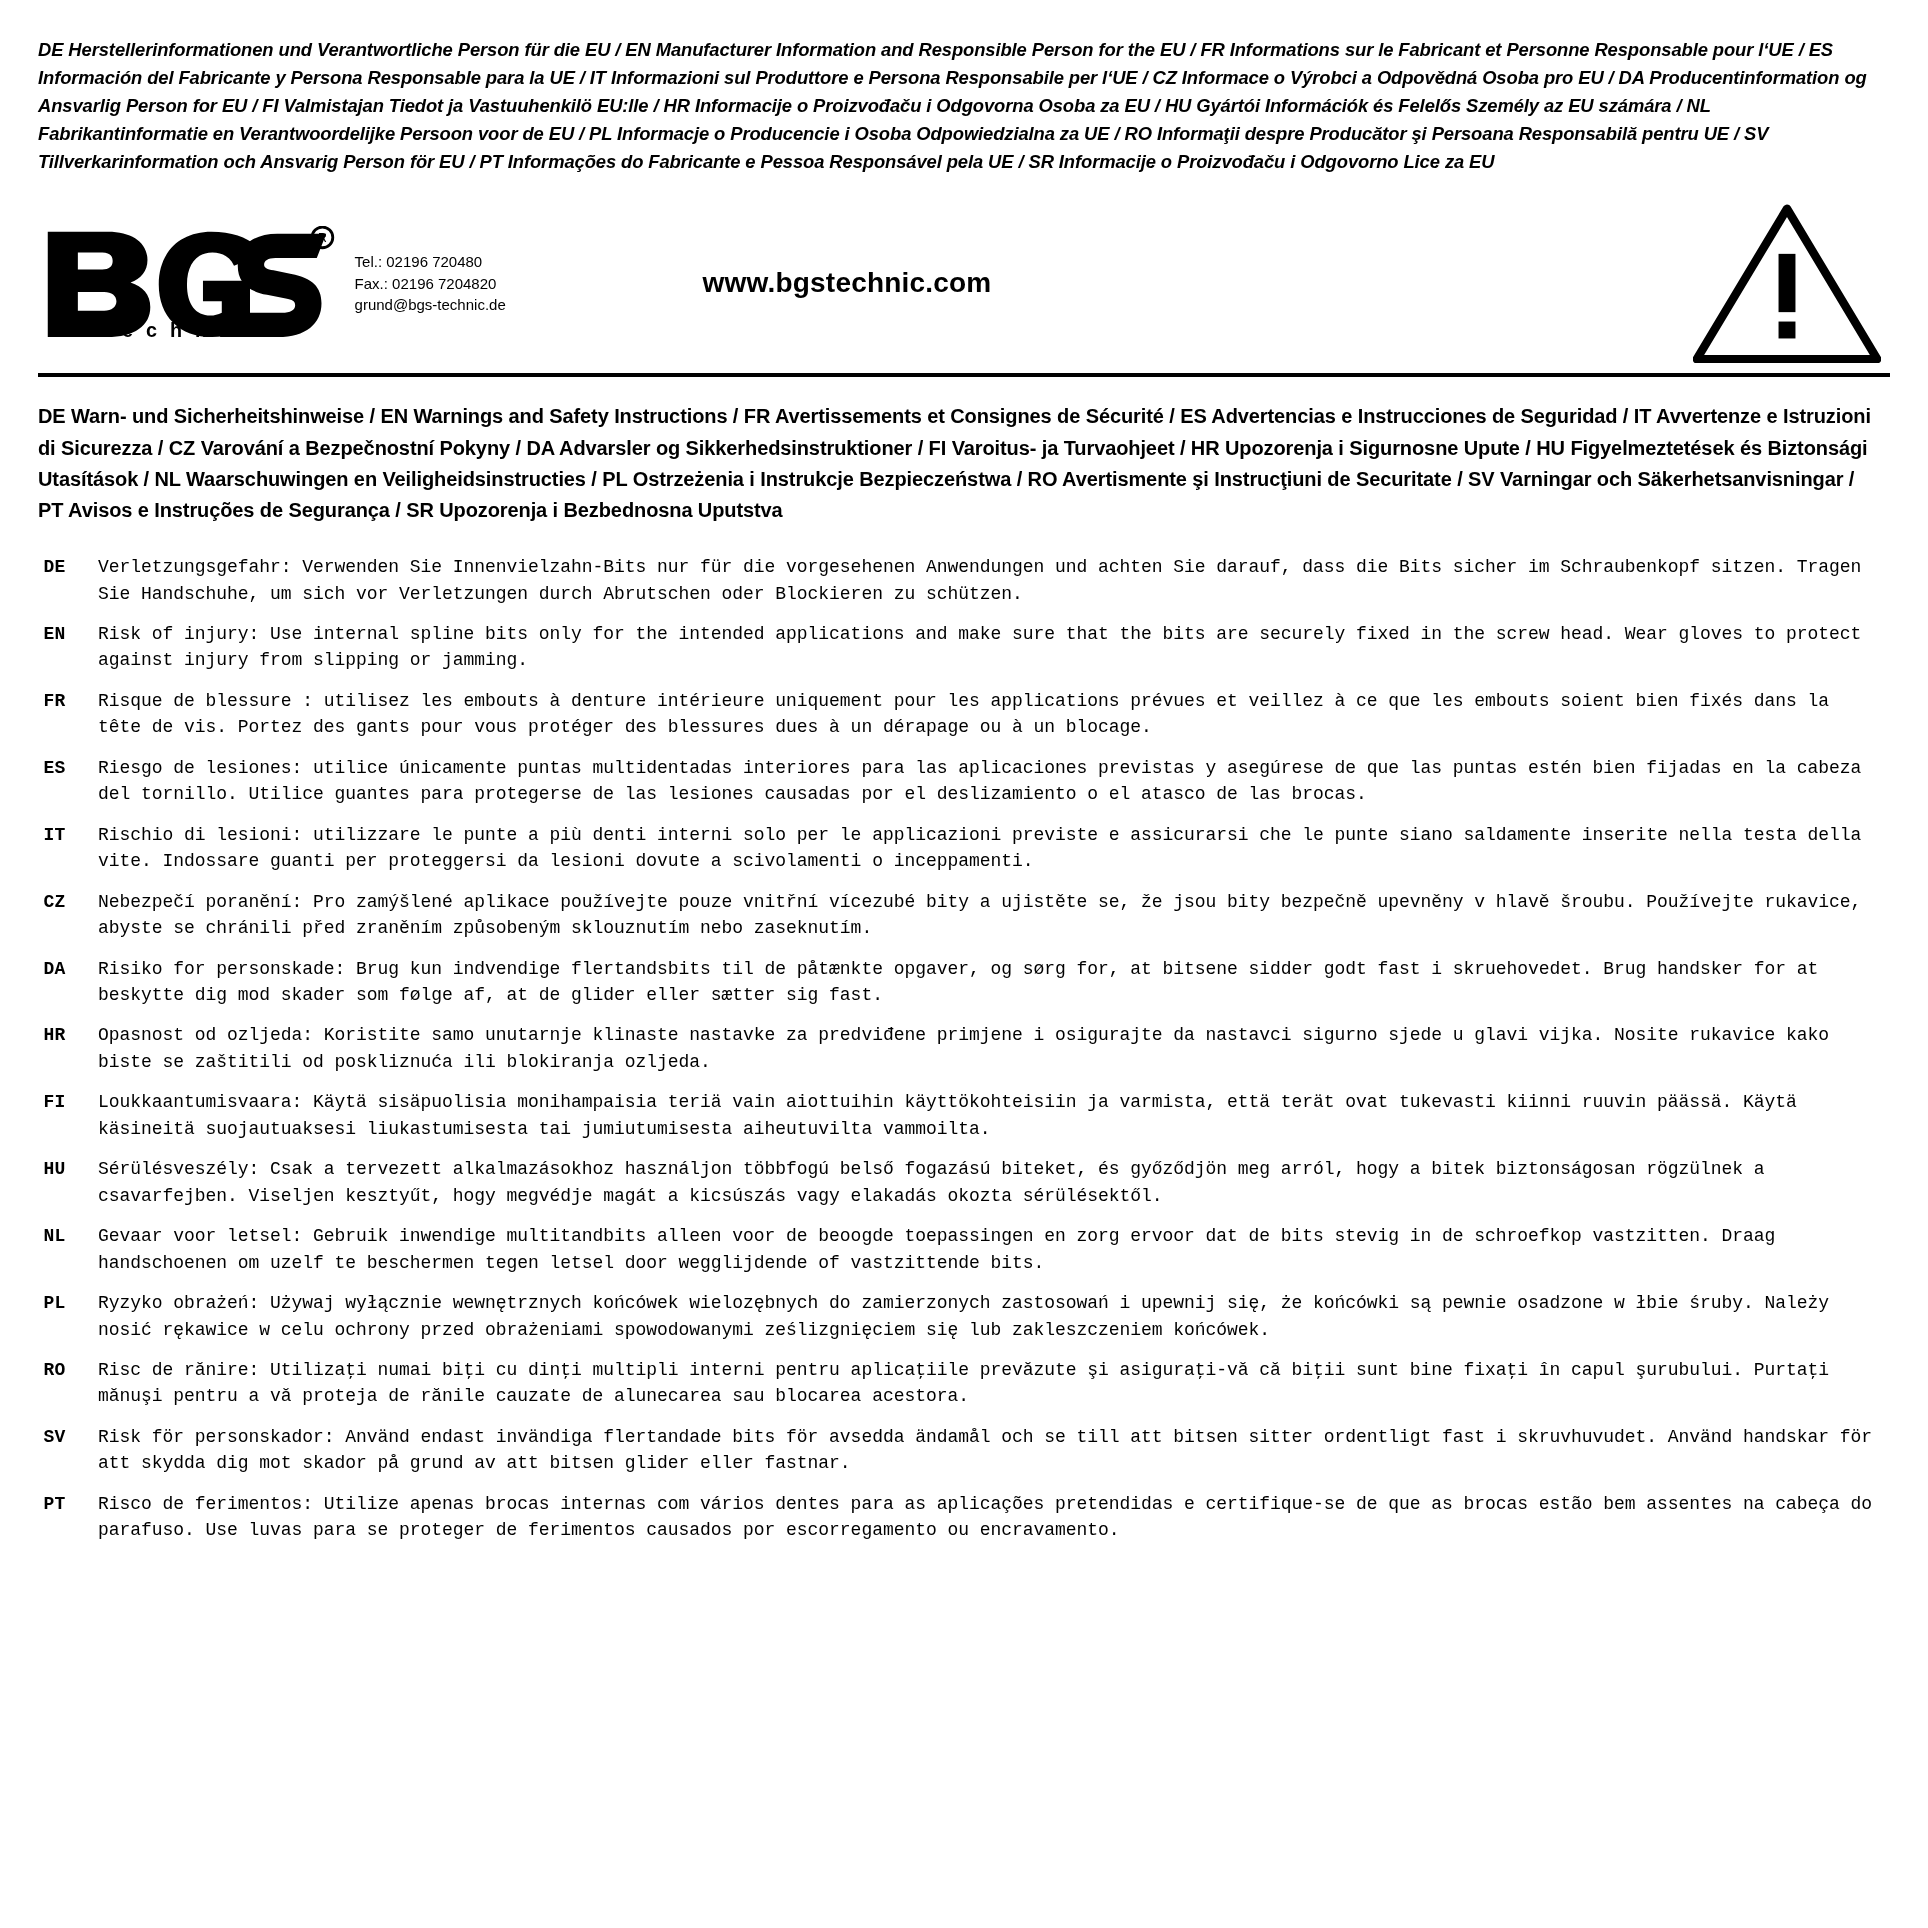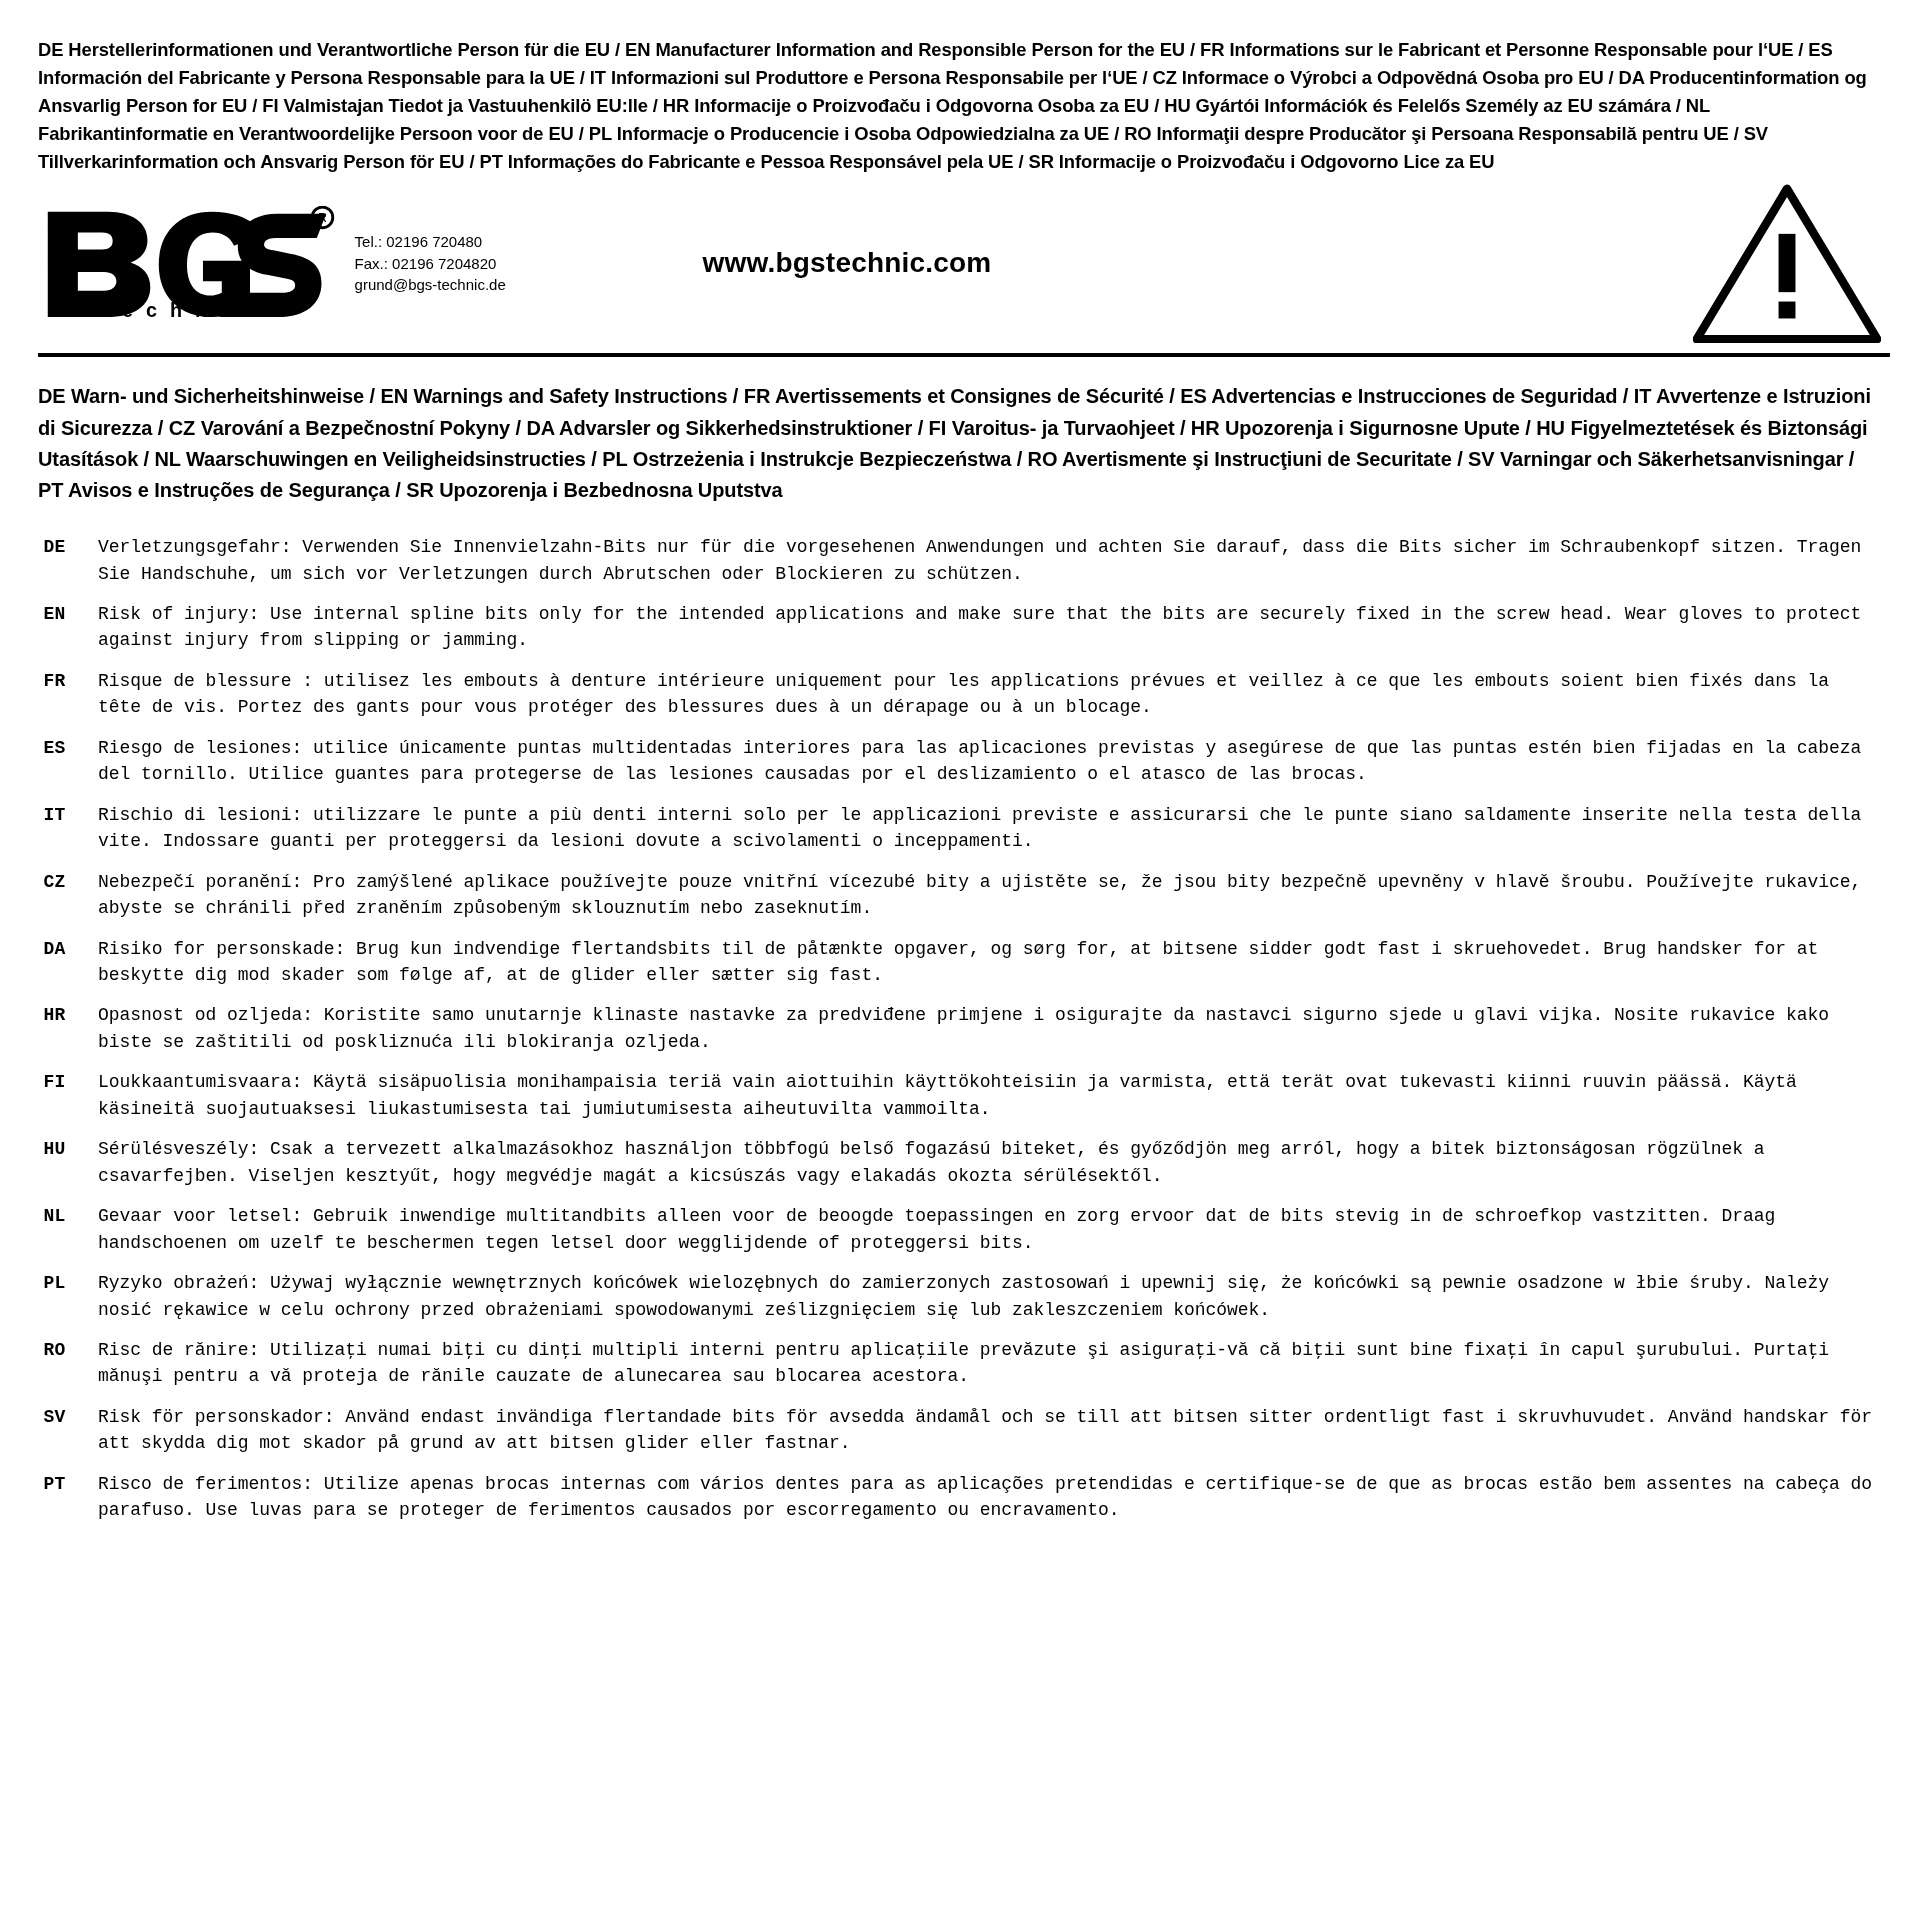--- a/index.html
+++ b/index.html
@@ -20,22 +20,23 @@
     min-height: 1928px;
     padding: 36px 38px 0 38px;
   }
 
   
   .header-langs {
     font-size: 18.4px;
     font-weight: bold;
     line-height: 1.52;
     letter-spacing: -0.1px;
-    margin: 0 0 2px 0;
+    margin: 0 0 22px 0;
     max-width: 1846px;
+    font-style: italic;
   }
 
   
   .company-block {
     display: flex;
     align-items: center;
     padding: 5.6px 0 9.4px 0;
     border-bottom: 4.7px solid #000;
     margin-bottom: 24.5px;
   }
@@ -208,21 +209,21 @@
       <div class="warn-text">Loukkaantumisvaara: Käytä sisäpuolisia monihampaisia teriä vain aiottuihin käyttökohteisiin ja varmista, että terät ovat tukevasti kiinni ruuvin päässä. Käytä käsineitä suojautuaksesi liukastumisesta tai jumiutumisesta aiheutuvilta vammoilta.</div>
     </div>
 
     <div class="warn-row">
       <div class="warn-code">HU</div>
       <div class="warn-text">Sérülésveszély: Csak a tervezett alkalmazásokhoz használjon többfogú belső fogazású biteket, és győződjön meg arról, hogy a bitek biztonságosan rögzülnek a csavarfejben. Viseljen kesztyűt, hogy megvédje magát a kicsúszás vagy elakadás okozta sérülésektől.</div>
     </div>
 
     <div class="warn-row">
       <div class="warn-code">NL</div>
-      <div class="warn-text">Gevaar voor letsel: Gebruik inwendige multitandbits alleen voor de beoogde toepassingen en zorg ervoor dat de bits stevig in de schroefkop vastzitten. Draag handschoenen om uzelf te beschermen tegen letsel door wegglijdende of proteggersi bits.</div>
+      <div class="warn-text">Gevaar voor letsel: Gebruik inwendige multitandbits alleen voor de beoogde toepassingen en zorg ervoor dat de bits stevig in de schroefkop vastzitten. Draag handschoenen om uzelf te beschermen tegen letsel door wegglijdende of vastzittende bits.</div>
     </div>
 
     <div class="warn-row">
       <div class="warn-code">PL</div>
       <div class="warn-text">Ryzyko obrażeń: Używaj wyłącznie wewnętrznych końcówek wielozębnych do zamierzonych zastosowań i upewnij się, że końcówki są pewnie osadzone w łbie śruby. Należy nosić rękawice w celu ochrony przed obrażeniami spowodowanymi ześlizgnięciem się lub zakleszczeniem końcówek.</div>
     </div>
 
     <div class="warn-row">
       <div class="warn-code">RO</div>
       <div class="warn-text">Risc de rănire: Utilizaţi numai biţi cu dinţi multipli interni pentru aplicaţiile prevăzute şi asiguraţi-vă că biţii sunt bine fixaţi în capul şurubului. Purtaţi mănuşi pentru a vă proteja de rănile cauzate de alunecarea sau blocarea acestora.</div>

